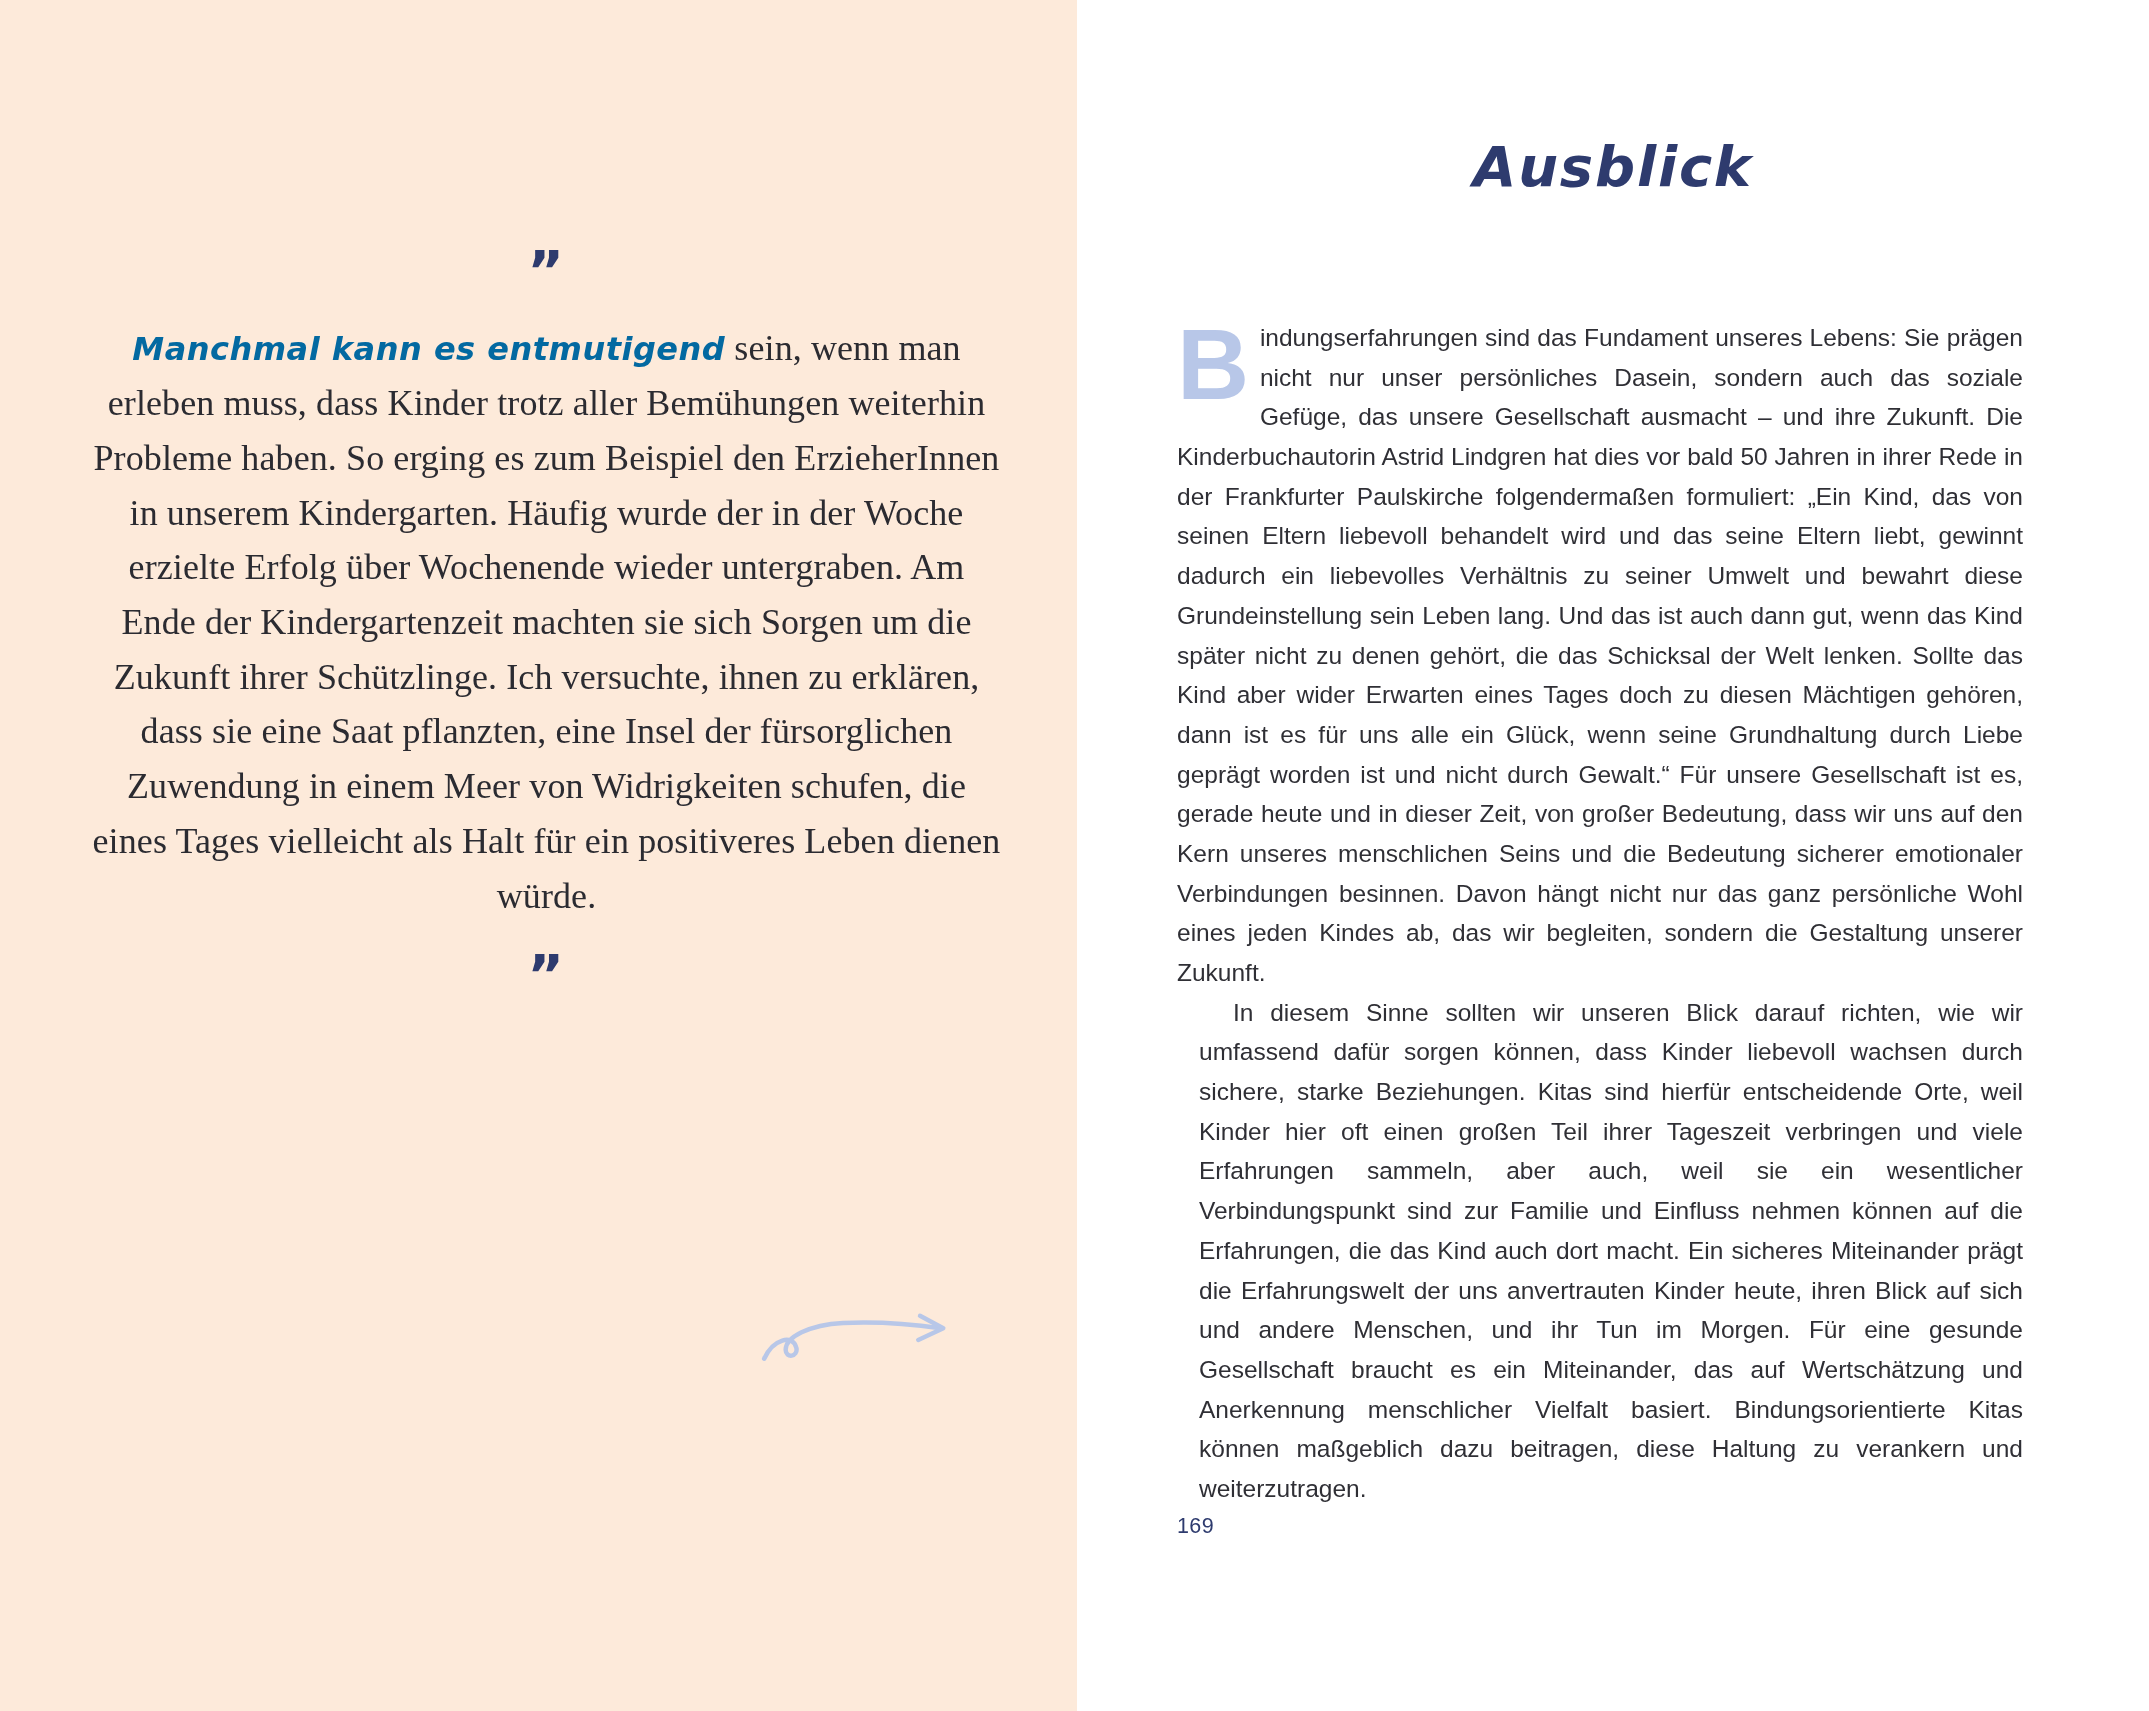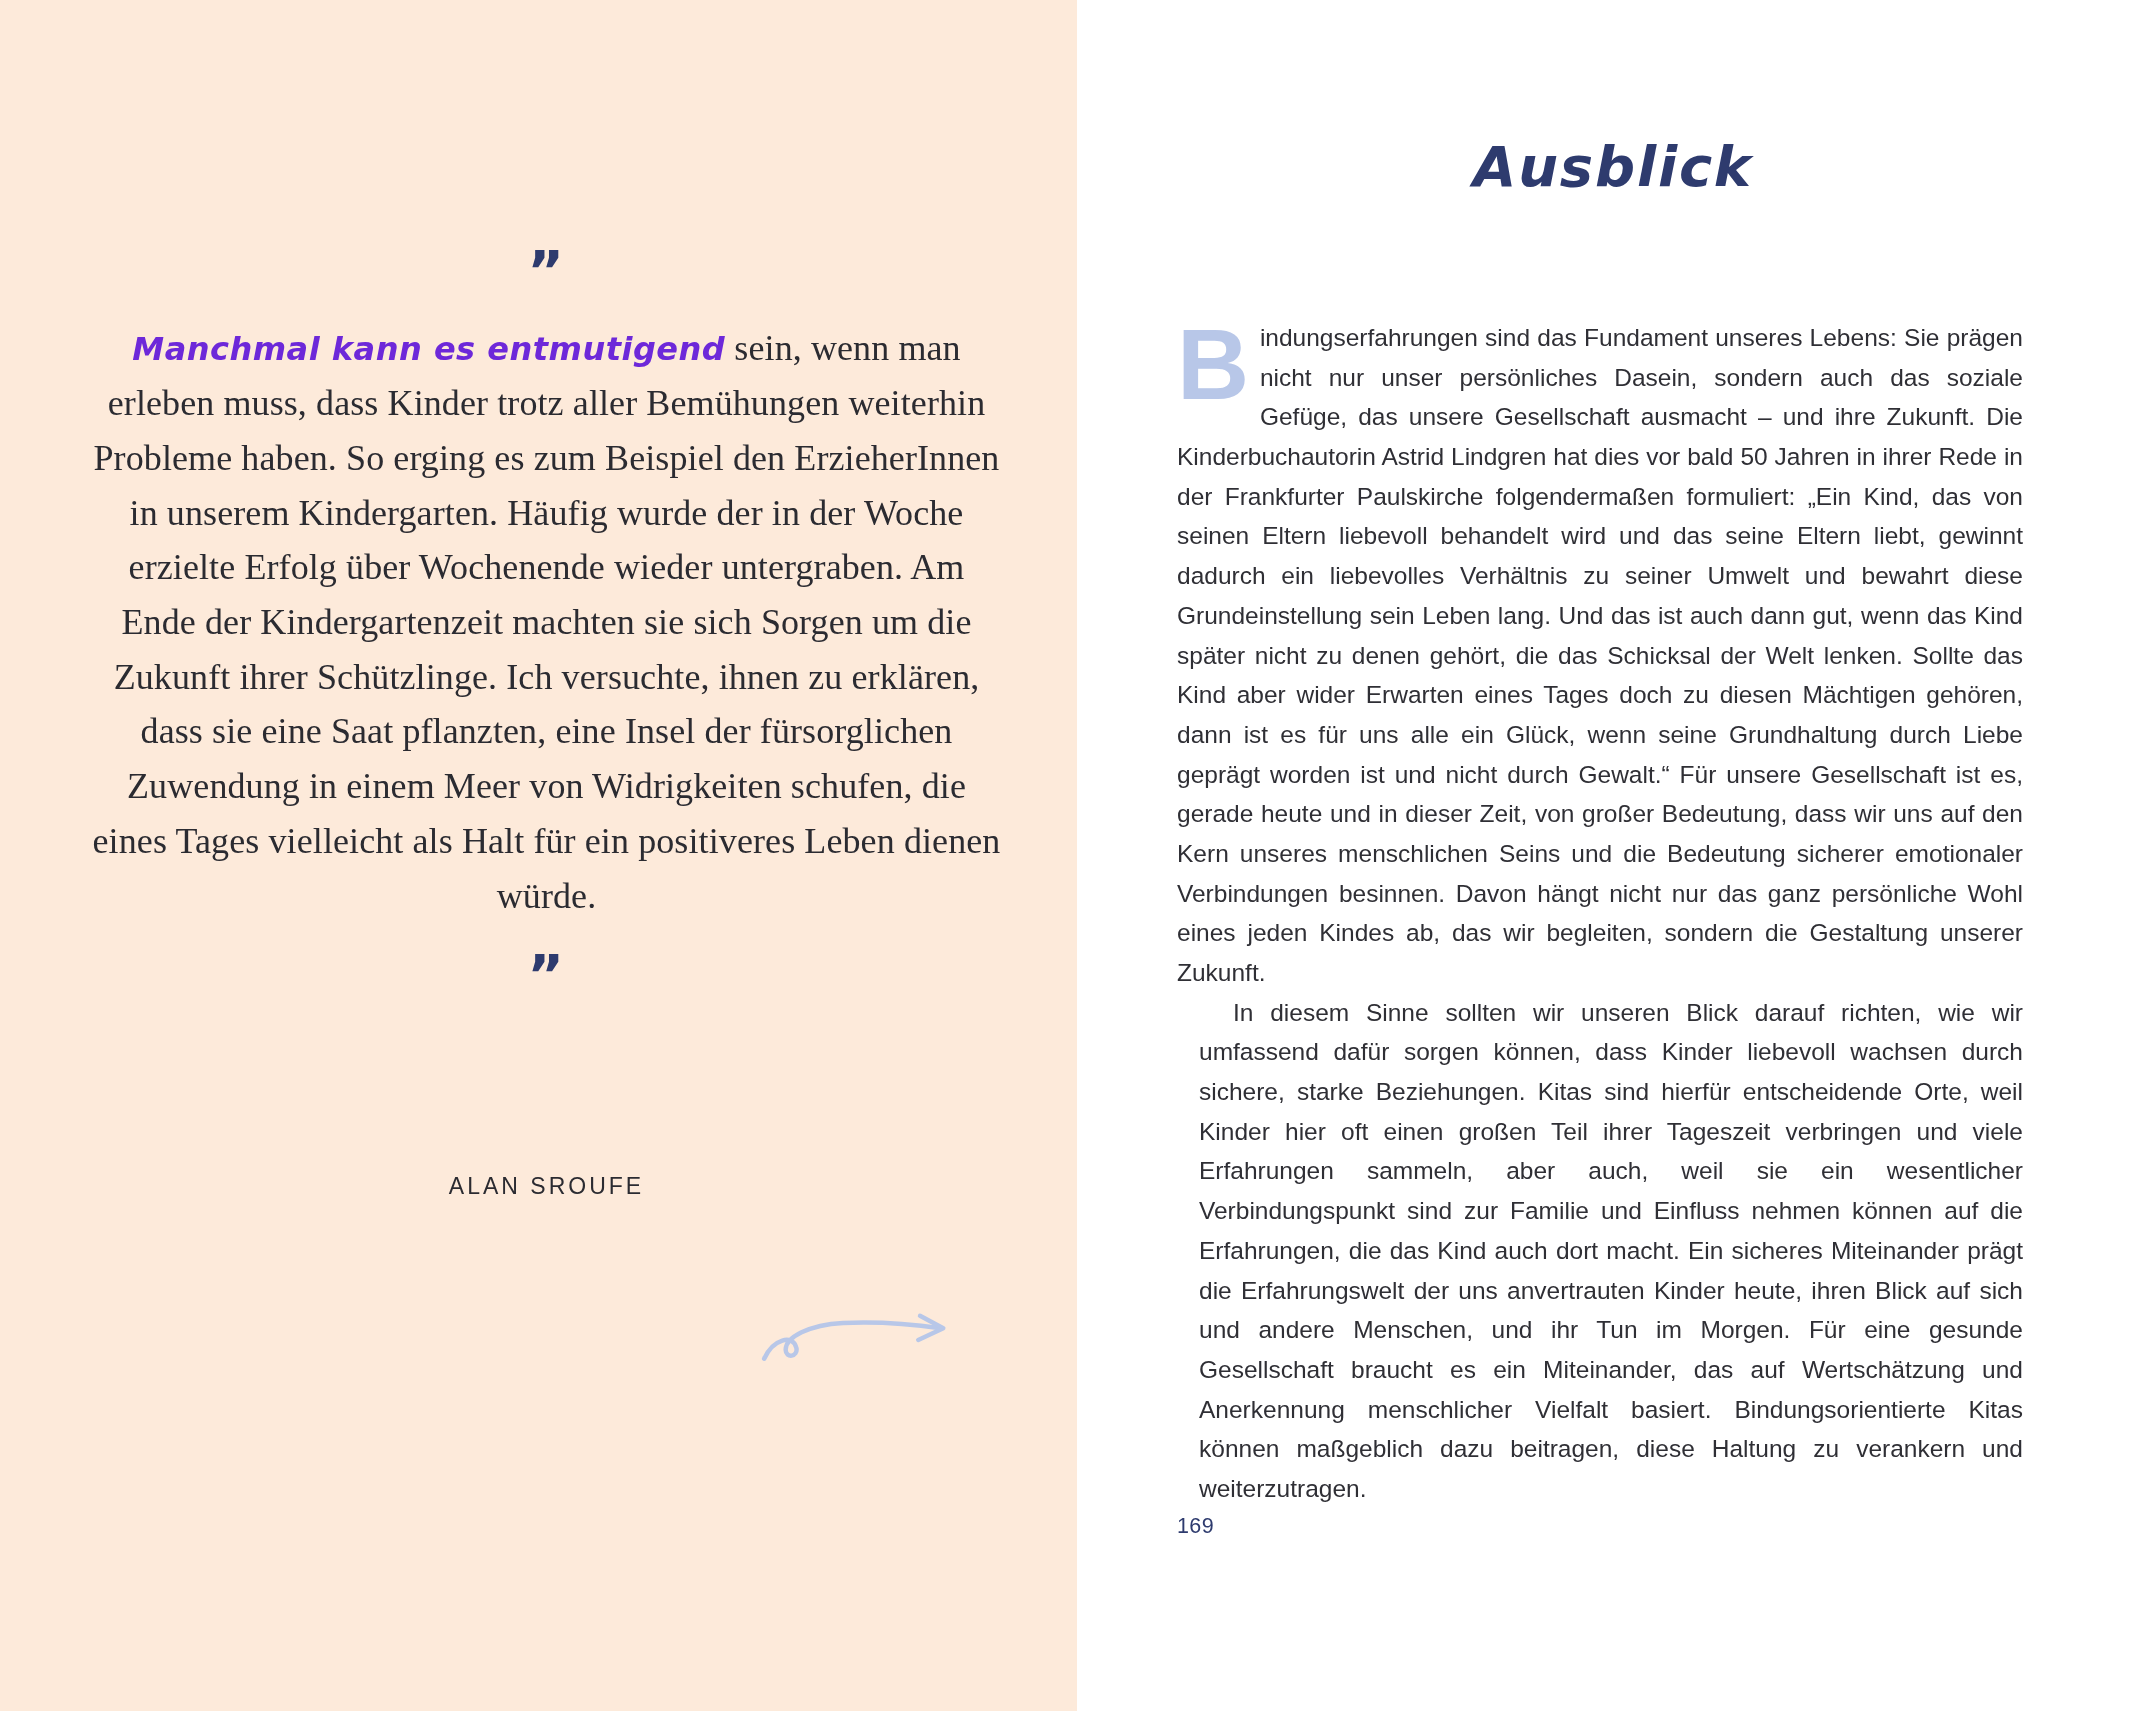--- a/index.html
+++ b/index.html
@@ -53,21 +53,21 @@
   }
   .quote-text {
     font-family: "Liberation Serif", serif;
     color: #2b2b31;
     font-size: 36px;
     line-height: 1.52;
     letter-spacing: 0.1px;
   }
   .quote-lead {
     font-family: "DejaVu Sans", sans-serif;
-    color: #6d28d9;
+    color: #0369a1;
     font-weight: 700;
     font-style: italic;
     font-size: 32px;
     letter-spacing: 0.5px;
   }
   .quote-author {
     position: absolute;
     left: 90px;
     top: 1173px;
     width: 913px;
@@ -151,21 +151,20 @@
 <div class="spread">
 
   <div class="page-left">
 
     <div class="quote-block">
       <div class="quote-mark top">”</div>
       <div class="quote-text"><span class="quote-lead">Manchmal kann es entmutigend</span><span> sein, wenn man erleben muss, dass Kinder trotz aller Bemühungen weiterhin Probleme haben. So erging es zum Beispiel den ErzieherInnen in unserem Kindergarten. Häufig wurde der in der Woche erzielte Erfolg über Wochenende wieder untergraben. Am Ende der Kindergartenzeit machten sie sich Sorgen um die Zukunft ihrer Schützlinge. Ich versuchte, ihnen zu erklären, dass sie eine Saat pflanzten, eine Insel der fürsorglichen Zuwendung in einem Meer von Widrigkeiten schufen, die eines Tages vielleicht als Halt für ein positiveres Leben dienen würde.</span></div>
       <div class="quote-mark bottom">”</div>
     </div>
 
-    <div class="quote-author">ALAN SROUFE</div>
 
     <svg class="arrow-deco" viewBox="0 0 230 90">
       <path d="M8 62 C 18 40, 40 34, 44 50 C 46 60, 32 62, 32 52 C 32 38, 58 24, 96 22 C 140 20, 178 24, 205 28" fill="none" stroke="#b8c7e8" stroke-width="5" stroke-linecap="round"></path>
       <path d="M182 14 L208 28 L180 41" fill="none" stroke="#b8c7e8" stroke-width="5" stroke-linecap="round" stroke-linejoin="round"></path>
     </svg>
 
   </div>
 
   <div class="page-right">
 

